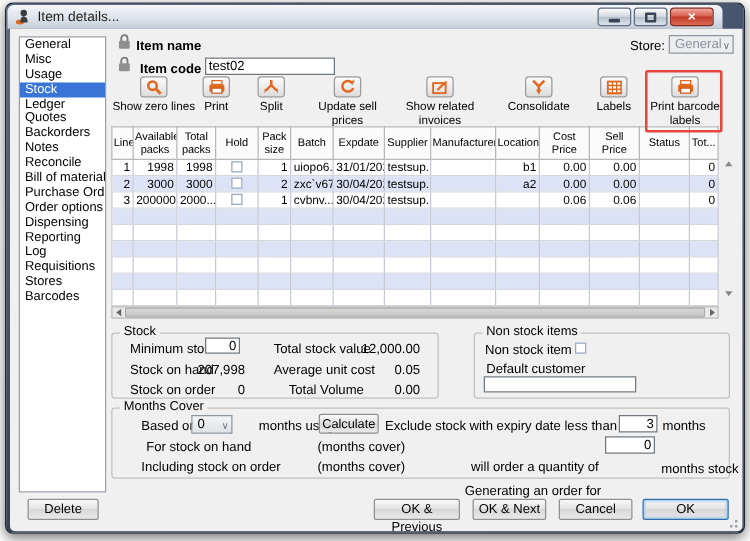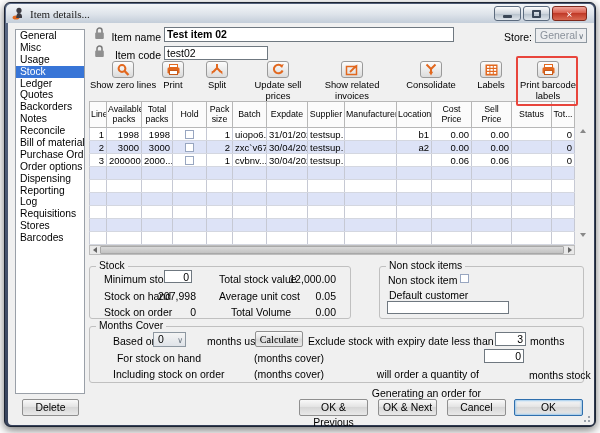--- a/index.html
+++ b/index.html
@@ -4,23 +4,23 @@
 <style>
   * { margin:0; padding:0; box-sizing:border-box; }
   html,body { width:600px; height:433px; background:#ffffff; font-family:"Liberation Sans", sans-serif; }
   #stage { position:relative; width:600px; height:433px; overflow:hidden; }
 
   
   #window { position:absolute; left:4px; top:2px; width:592px; height:425px;
     background:linear-gradient(160deg,#5c6a85 0%,#3a465f 60%,#2c364c 100%);
     border:1px solid #1d2534; border-radius:6px;
     box-shadow:0 3px 10px rgba(0,0,0,.55); }
-  #titlebar { position:absolute; left:1px; top:1px; right:1px; height:19px;
+  #titlebar { position:absolute; left:1px; top:1px; right:17px; height:19px;
     background:linear-gradient(to bottom,#f4f6f8 0%,#dde3ea 55%,#c3cdd9 100%);
-    border-radius:5px 5px 0 0; display:flex; align-items:center; padding-left:6px;font-family:Liberation Serif, serif; }
+    border-radius:5px 5px 0 0; display:flex; align-items:center; padding-left:6px; }
   #title-text { font-size:11px; color:#1c1c1c; margin-left:5px; }
   #win-controls { position:absolute; right:7px; top:2px; display:flex; gap:2px; }
   .wbtn { height:15px; border:1px solid #5c6b7e; border-radius:3px;
     background:linear-gradient(to bottom,#fdfdfd,#cfd6de 50%,#b4bfca 51%,#dfe5eb);
     display:flex; align-items:center; justify-content:center; }
   .wbtn.min,.wbtn.max { width:27px; }
   .wbtn.close { width:35px; background:linear-gradient(to bottom,#f0a79d,#d95f4e 45%,#c03a28 50%,#d96a52); border-color:#7e291c; color:#fff; font-size:11px; font-weight:bold; }
   .minbar { width:9px; height:3px; background:#3a4656; border-radius:1px; margin-top:5px;}
   .maxbox { width:9px; height:8px; border:2px solid #3a4656; border-radius:1px;}
 
@@ -29,21 +29,21 @@
 
   
   #sidebar { position:absolute; left:7px; top:6px; width:70px; height:365px;
     background:#ffffff; border:1px solid #9aa0a8; }
   .side-item { font-size:10.3px; line-height:11.9px; height:11.9px; padding-left:4px;
     color:#000; white-space:nowrap; overflow:hidden; cursor:default; }
   .side-item.selected { background:#3875d7; color:#fff; }
 
   
   .lbl { position:absolute; font-size:10.5px; color:#000; white-space:nowrap; }
-  .lbl.b { font-weight:normal; }
+  .lbl.b { font-weight:bold; }
   .lbl.right { text-align:right; }
   .tin { position:absolute; background:#fff; border:1px solid #6f7880; font-size:10.5px;
     line-height:13px; padding:0 2px; white-space:nowrap; overflow:hidden; }
   .tin.num { text-align:right; }
   .tin.bold { font-weight:bold; }
   .dropdown { position:absolute; border:1px solid #8d97a0; font-size:10.5px; line-height:13px;
     background:linear-gradient(#f4f4f4,#dfe3e8); padding:0 12px 0 4px; white-space:nowrap; }
   .dropdown .chev { position:absolute; right:2px; top:1px; font-size:8px; color:#6a7580; }
   .dropdown.disabled { color:#8a919b; background:#ecedef; }
   .lock { position:absolute; width:11px; height:13px; }
@@ -86,21 +86,21 @@
 
   
   .groupbox { position:absolute; border:1px solid #c0c0c0; border-radius:3px; }
   .groupbox .legend { position:absolute; top:-7px; left:6px; background:#f0f0f0; padding:0 3px;
     font-size:10.3px; color:#000; white-space:nowrap; }
 
   
   .btn { position:absolute; height:17px; font-size:10.4px; color:#000; text-align:center; line-height:15px;
     background:linear-gradient(#f9f9f9,#e4e4e4 45%,#d7d7d7 50%,#e9e9e9); border:1px solid #8f8f8f; border-radius:2px; cursor:default; }
   .btn.default { border:1px solid #2f6fad; box-shadow:inset 0 0 2px 1px #9cc9ec; }
-  .btn.small { height:16px; font-size:10.2px;font-family:Liberation Serif, serif; }
+  .btn.small { height:16px; font-size:10.2px; }
 
   #resize-grip { position:absolute; left:573px; top:390px; width:10px; height:10px; }
   #resize-grip i { position:absolute; width:2px; height:2px; background:#9aa2ac; }
 </style>
 </head>
 <body>
 
 <div id="stage">
 <div id="window">
 
@@ -149,21 +149,20 @@
 
     <svg class="lock" style="left:86px; top:4px;" viewBox="0 0 11 13">
       <path d="M3,6 V3.6 A2.5,2.5 0 0 1 8,3.6 V6" stroke="#7a7a7a" stroke-width="1.5" fill="none"></path>
       <rect x="1.2" y="5.5" width="8.6" height="6.5" rx="1" fill="#8f8f8f"></rect>
     </svg>
     <svg class="lock" style="left:86px; top:22px;" viewBox="0 0 11 13">
       <path d="M3,6 V3.6 A2.5,2.5 0 0 1 8,3.6 V6" stroke="#7a7a7a" stroke-width="1.5" fill="none"></path>
       <rect x="1.2" y="5.5" width="8.6" height="6.5" rx="1" fill="#8f8f8f"></rect>
     </svg>
     <div class="lbl b right" style="left:93px; top:8px; width:60px;">Item name</div>
-    <div class="tin bold" style="left:156px; top:4px; width:290px; height:15px;">Test item 02</div>
     <div class="lbl b right" style="left:93px; top:26px; width:60px;">Item code</div>
     <div class="tin" style="left:156px; top:23px; width:104px; height:14px;">test02</div>
     <div class="lbl" style="left:496px; top:8px;">Store:</div>
     <div class="dropdown disabled" style="left:527px; top:5px; width:52px; height:15px;">
       <span>General</span>
       <span class="chev">∨</span>
     </div>
 
     <div class="tbtn" style="left:81px; width:68px;">
       <div class="ico">

